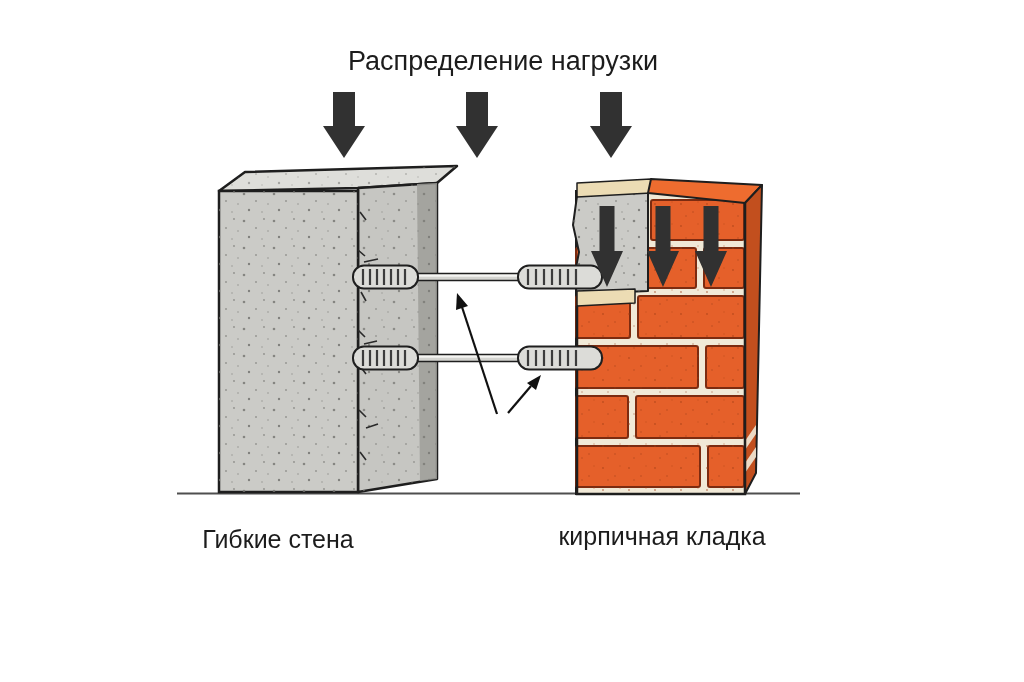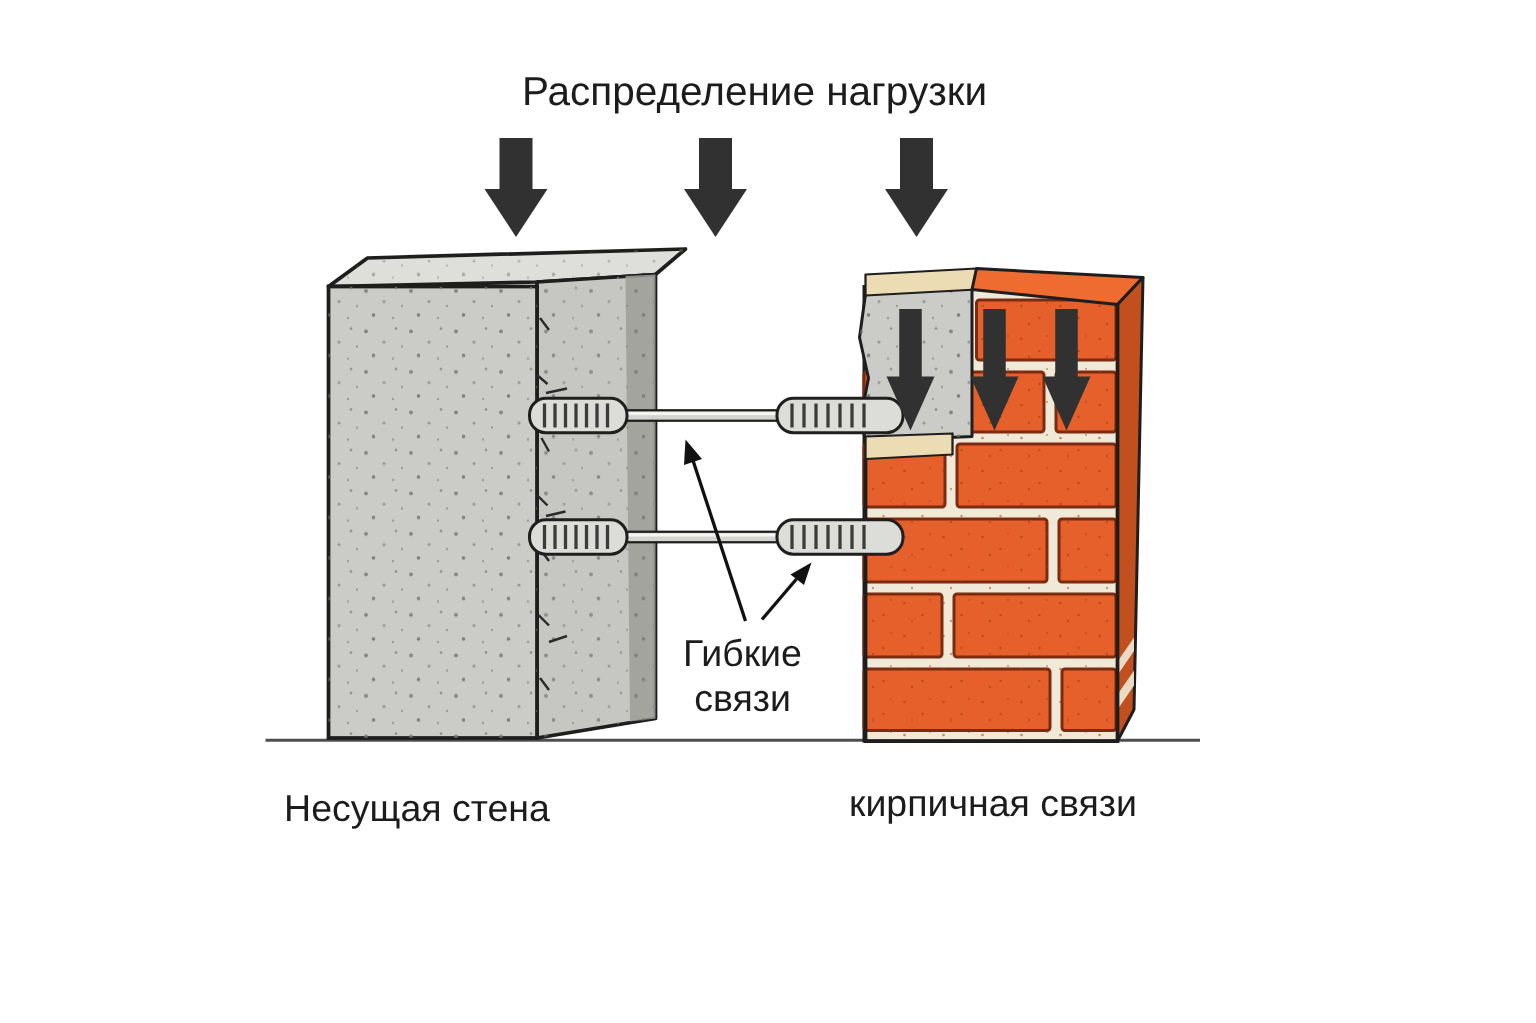--- a/index.html
+++ b/index.html
@@ -139,23 +139,19 @@
     <g>
       <line x1="497" y1="414" x2="462" y2="307" style="stroke:var(--c-pointer);stroke-width:2.2"></line>
       <polygon points="457,293 468,306 456,310" style="fill:var(--c-pointer)"></polygon>
       <line x1="508" y1="413" x2="531" y2="386" style="stroke:var(--c-pointer);stroke-width:2.2"></line>
       <polygon points="541,375 536,390 527,383" style="fill:var(--c-pointer)"></polygon>
     </g>
   </svg>
 
   <div class="lbl lbl-title" style="left:503px;top:46px">Распределение нагрузки</div>
 
-  <div class="lbl lbl-ties" style="left:495px;top:421px">
-    <div>Гибкие</div>
-    <div>связи</div>
-  </div>
 
-  <div class="lbl lbl-bottom" style="left:278px;top:525px">Несущая стена</div>
+  <div class="lbl lbl-bottom" style="left:278px;top:525px">Гибкие стена</div>
 
   <div class="lbl lbl-bottom" style="left:662px;top:522px">
-    <div>кирпичная связи</div>
+    <div>кирпичная кладка</div>
   </div>
 </div>
 
 </body></html>

